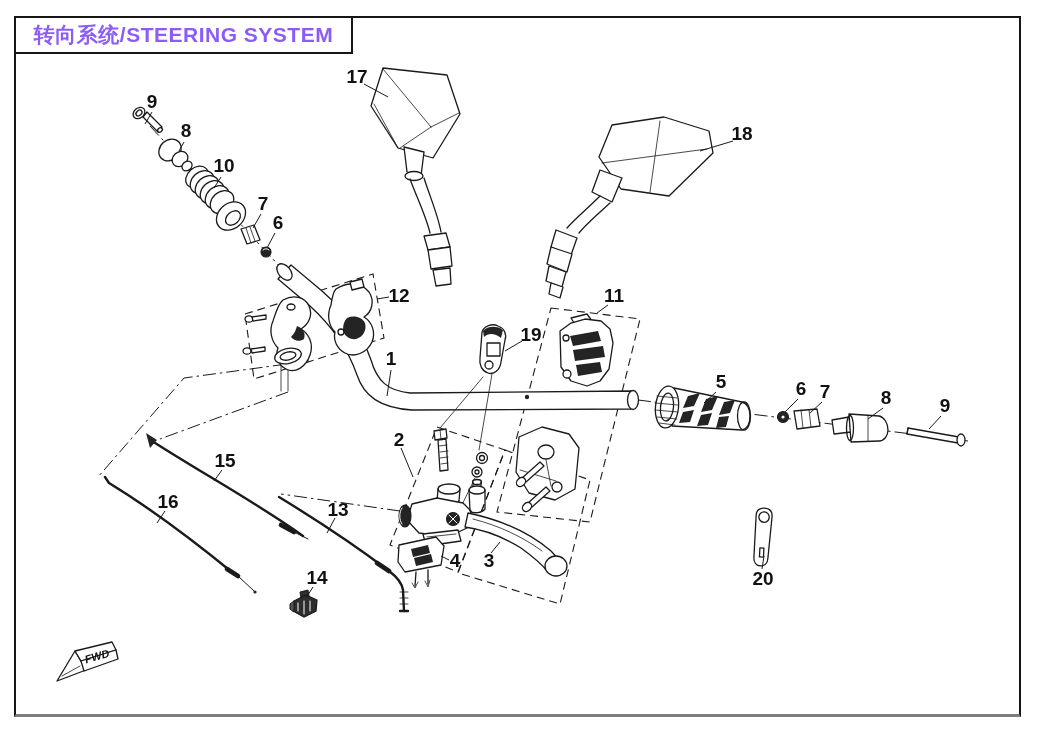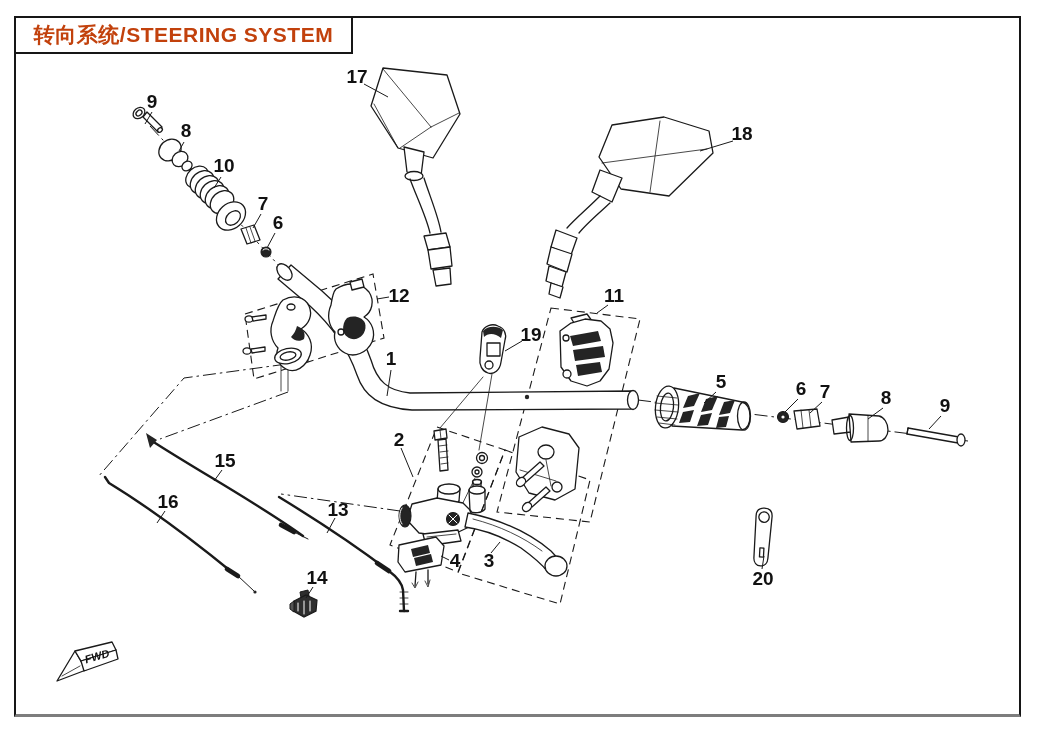--- a/index.html
+++ b/index.html
@@ -4,21 +4,21 @@
 <style>
   html,body{margin:0;padding:0;background:#fff;}
   .stage{position:relative;width:1038px;height:736px;background:#fff;overflow:hidden;
          font-family:"Liberation Sans",sans-serif;}
   .frame{position:absolute;left:14px;top:16px;width:1007px;height:701px;
          border:2px solid #161616;border-bottom:3px solid #7d7d7d;border-right:2px solid #161616;
          box-sizing:border-box;}
   .title-box{position:absolute;left:14px;top:16px;width:339px;height:38px;
          border:2px solid #161616;box-sizing:border-box;background:#fff;
          display:flex;align-items:center;justify-content:center;z-index:3;}
-  .title-box span{font-size:21px;font-weight:bold;color:#c2410c;letter-spacing:.5px;white-space:nowrap;}
+  .title-box span{font-size:21px;font-weight:bold;color:#8b5cf6;letter-spacing:.5px;white-space:nowrap;}
   svg.diagram{position:absolute;left:0;top:0;z-index:2;}
   
   .s  {stroke:#1a1a1a;stroke-width:1.3;fill:none;stroke-linecap:round;stroke-linejoin:round;}
   .sw {stroke:#1a1a1a;stroke-width:1.3;fill:#ffffff;stroke-linejoin:round;}
   .sd {stroke:#1a1a1a;stroke-width:1.1;fill:#242424;stroke-linejoin:round;}
   .fd {fill:#242424;stroke:none;}
   .thin{stroke:#1a1a1a;stroke-width:.8;fill:none;stroke-linecap:round;}
   .wln{stroke:#ffffff;stroke-width:1;fill:none;stroke-linecap:round;}
   .lead{stroke:#1a1a1a;stroke-width:1;fill:none;}
   .dash{stroke:#1a1a1a;stroke-width:1.1;fill:none;stroke-dasharray:8 5;}

